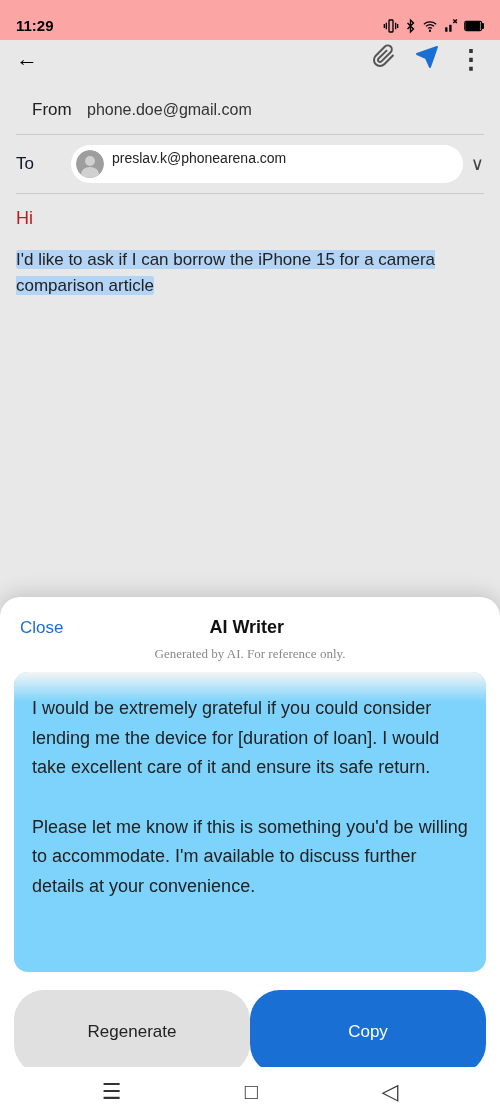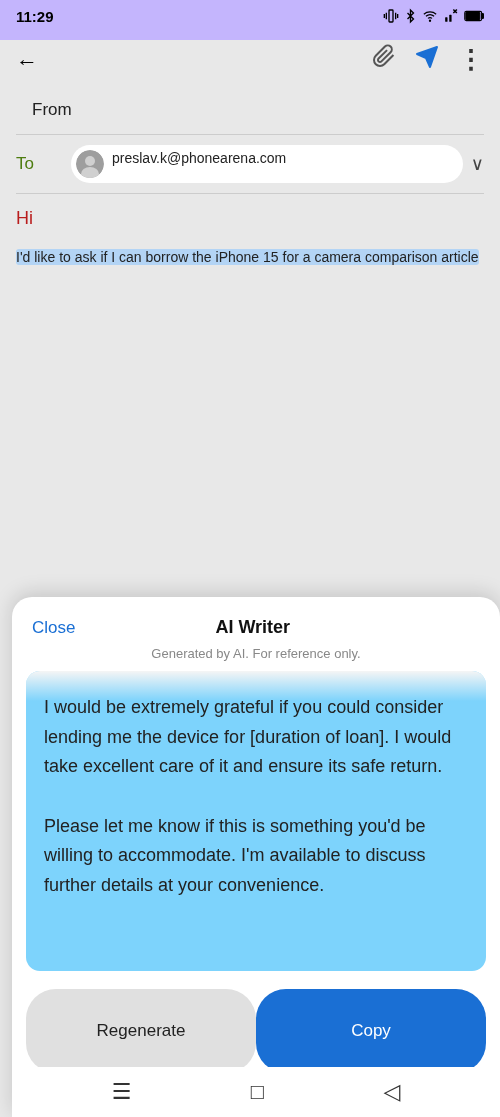--- a/index.html
+++ b/index.html
@@ -10,23 +10,23 @@
       background: #e8e8e8;
       font-family: 'Segoe UI', Arial, sans-serif;
       position: relative;
       overflow: hidden;
     }
 
     
     .status-bar {
       display: flex;
       justify-content: space-between;
-      align-items: flex-start;
+      align-items: flex-end;
       padding: 8px 16px 6px 16px;
-      background: #c4b5fd;
+      background: #fca5a5;
       height: 40px;
     }
     .status-time {
       font-size: 15px;
       font-weight: 600;
       color: #000;
     }
     .status-icons {
       display: flex;
       align-items: center;
@@ -82,21 +82,21 @@
 
     
     .to-row {
       display: flex;
       align-items: center;
       padding: 10px 0;
       border-bottom: 1px solid #ccc;
     }
     .to-label {
       font-size: 17px;
-      color: #4d7c0f;
+      color: #0f172a;
       width: 55px;
       flex-shrink: 0;
     }
     .recipient-chip {
       display: flex;
       align-items: flex-start;
       background: #fff;
       border-radius: 20px;
       padding: 5px 12px 5px 5px;
       gap: 8px;
@@ -119,31 +119,31 @@
     .subject-text {
       font-size: 18px;
       color: #b91c1c;
     }
     .body-area {
       padding: 10px 0 12px 0;
     }
     .body-highlighted {
       background: #b3d4f5;
       border-radius: 3px;
-      font-size: 14px;
+      font-size: 17px;
       color: #222;
       line-height: 1.5;
       display: inline;
     }
 
     
     .ai-sheet {
       position: absolute;
       bottom: 0;
-      left: 12px;
+      left: 0;
       right: 0;
       background: #fff;
       border-radius: 20px 20px 0 0;
       padding: 0 0 0 0;
       min-height: 520px;
       box-shadow: 0 -4px 20px rgba(0,0,0,0.15);
     }
     .ai-sheet-header {
       display: flex;
       align-items: center;
@@ -162,20 +162,21 @@
       color: #111;
     }
     .ai-placeholder {
       width: 50px;
     }
     .ai-subtitle {
       text-align: center;
       font-size: 13px;
       color: #888;
       padding: 0 20px 10px 20px;
+      font-family: Liberation Serif, serif;
     }
 
     
     .ai-content-card {
       margin: 0 14px;
       background: #7dd3fc;
       border-radius: 14px;
       padding: 16px 18px;
       font-size: 18px;
       color: #222;
@@ -299,20 +300,21 @@
         </svg>
     </span>
     <span style="font-size:26px; color:#333; font-weight:900; line-height:1;">⋮</span>
   </div>
 </div>
 
 <div class="email-form">
 
   <div class="email-row">
     <span class="email-label">From</span>
+    <span class="email-value">phone.doe@gmail.com</span>
   </div>
 
   <div class="to-row">
     <span class="to-label">To</span>
     <div class="recipient-chip">
       <div class="avatar-svg">
         <svg width="28" height="28" viewBox="0 0 28 28">
           <rect width="28" height="28" rx="14" fill="#9e9e9e"></rect>
           <circle cx="14" cy="11" r="5" fill="#d0d0d0"></circle>
           <ellipse cx="14" cy="24" rx="9" ry="7" fill="#d0d0d0"></ellipse>

